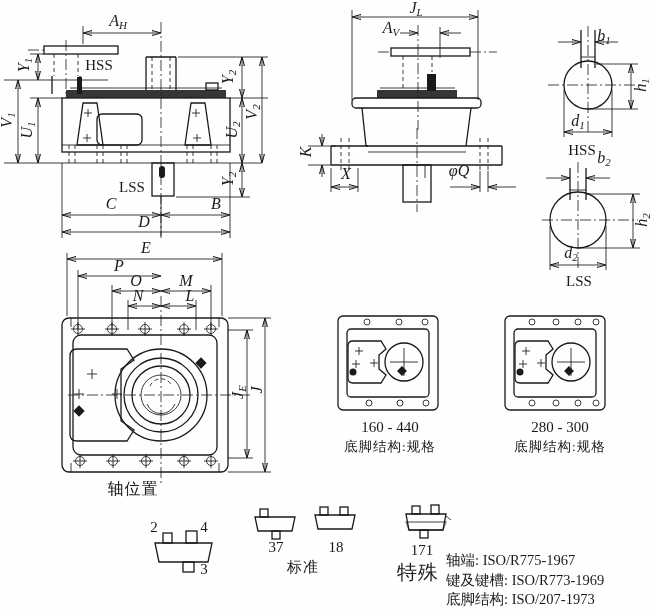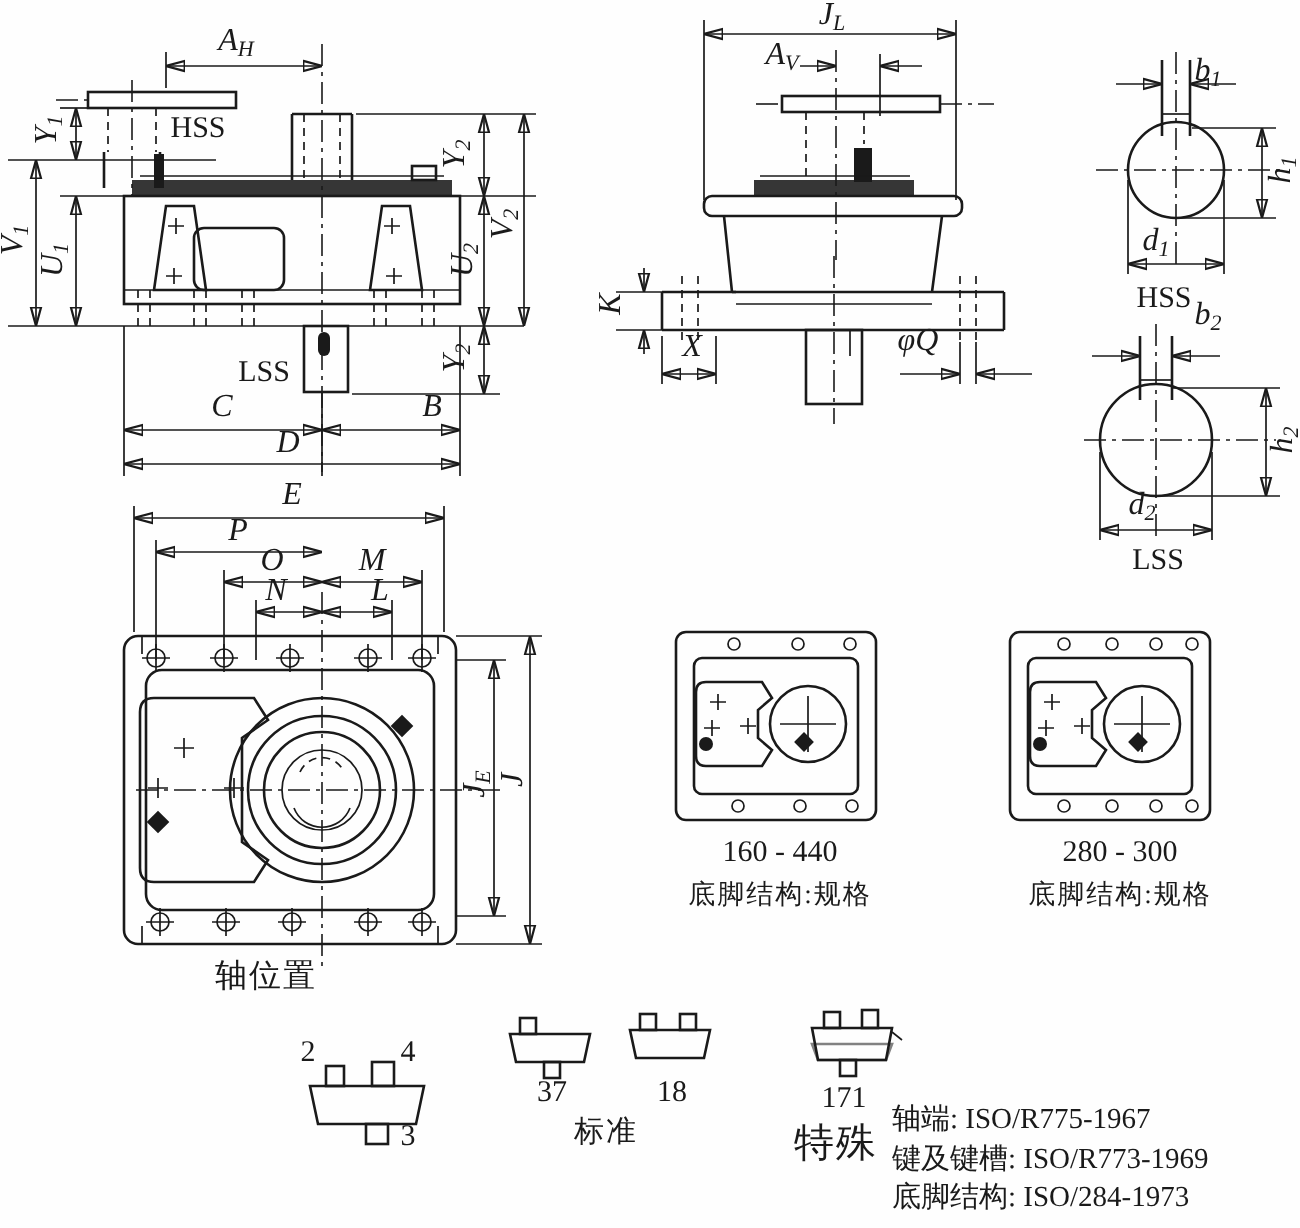--- a/index.html
+++ b/index.html
@@ -332,16 +332,16 @@
 <div class="lbl up s15" style="left:204px;top:569px">3</div>
 <div class="lbl up s15" style="left:276px;top:547px">37</div>
 <div class="lbl up s15" style="left:336px;top:547px">18</div>
 <div class="lbl cn" style="left:303px;top:567px;font-size:15px">标准</div>
 <div class="lbl up s15" style="left:422px;top:550px">171</div>
 <div class="lbl cn" style="left:418px;top:572px;font-size:20px">特殊</div>
 
 <div class="std-block">
   <div><span>轴端</span><span>: </span><span>ISO/R775-1967</span></div>
   <div><span>键及键槽</span><span>: </span><span>ISO/R773-1969</span></div>
-  <div><span>底脚结构</span><span>: </span><span>ISO/284-1973</span></div>
+  <div><span>底脚结构</span><span>: </span><span>ISO/207-1973</span></div>
 </div>
 
 </div>
 
 </body></html>

